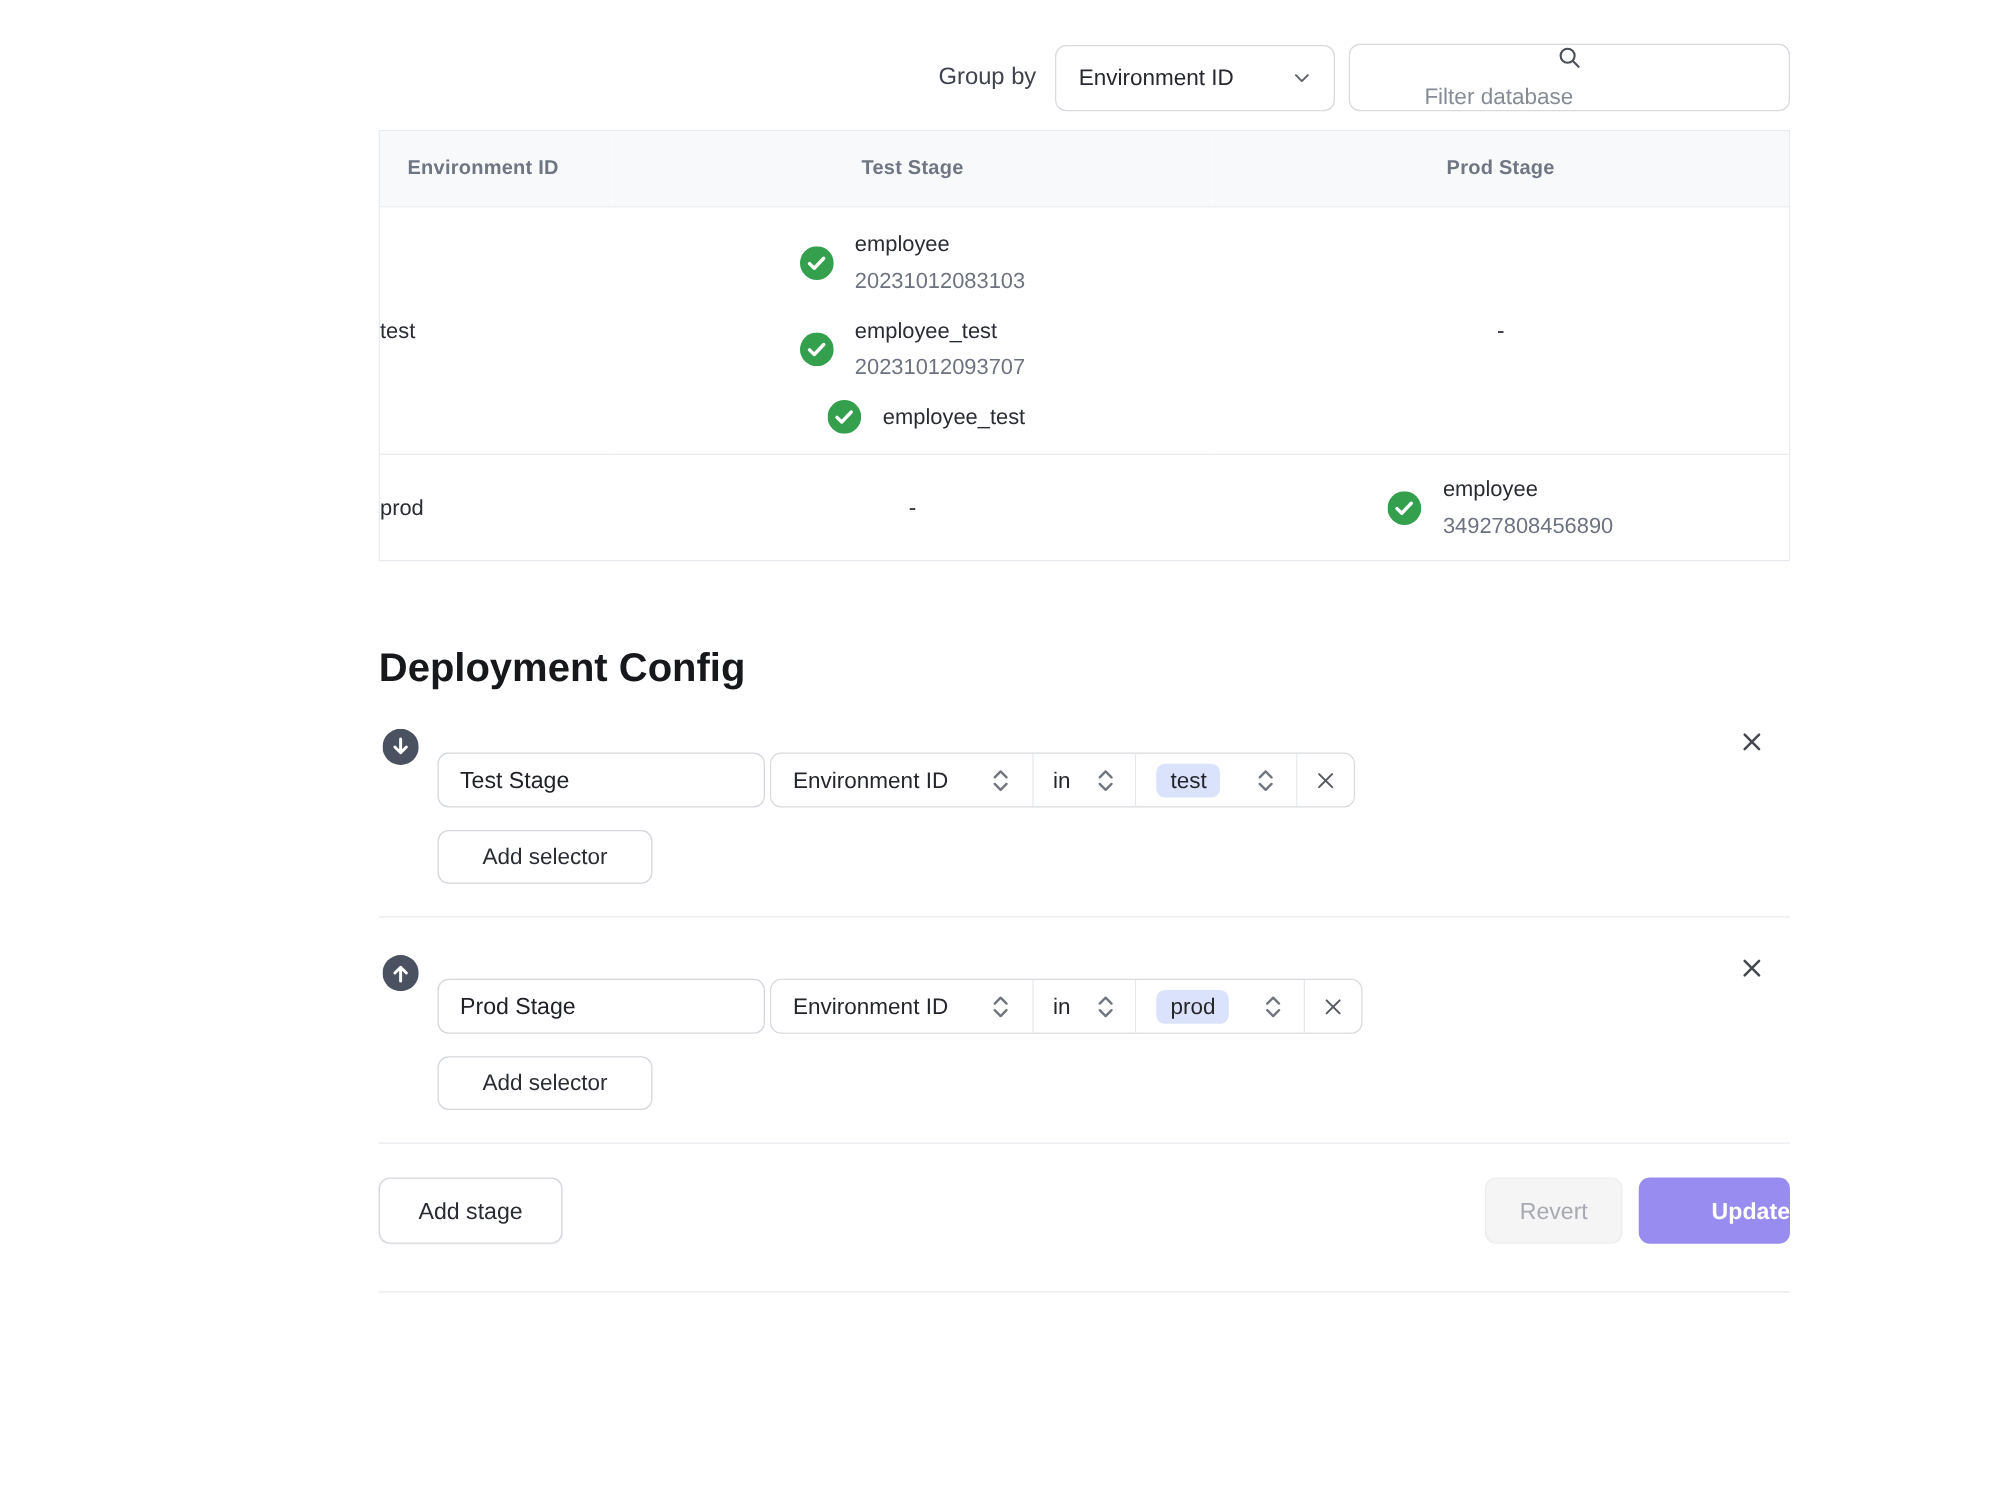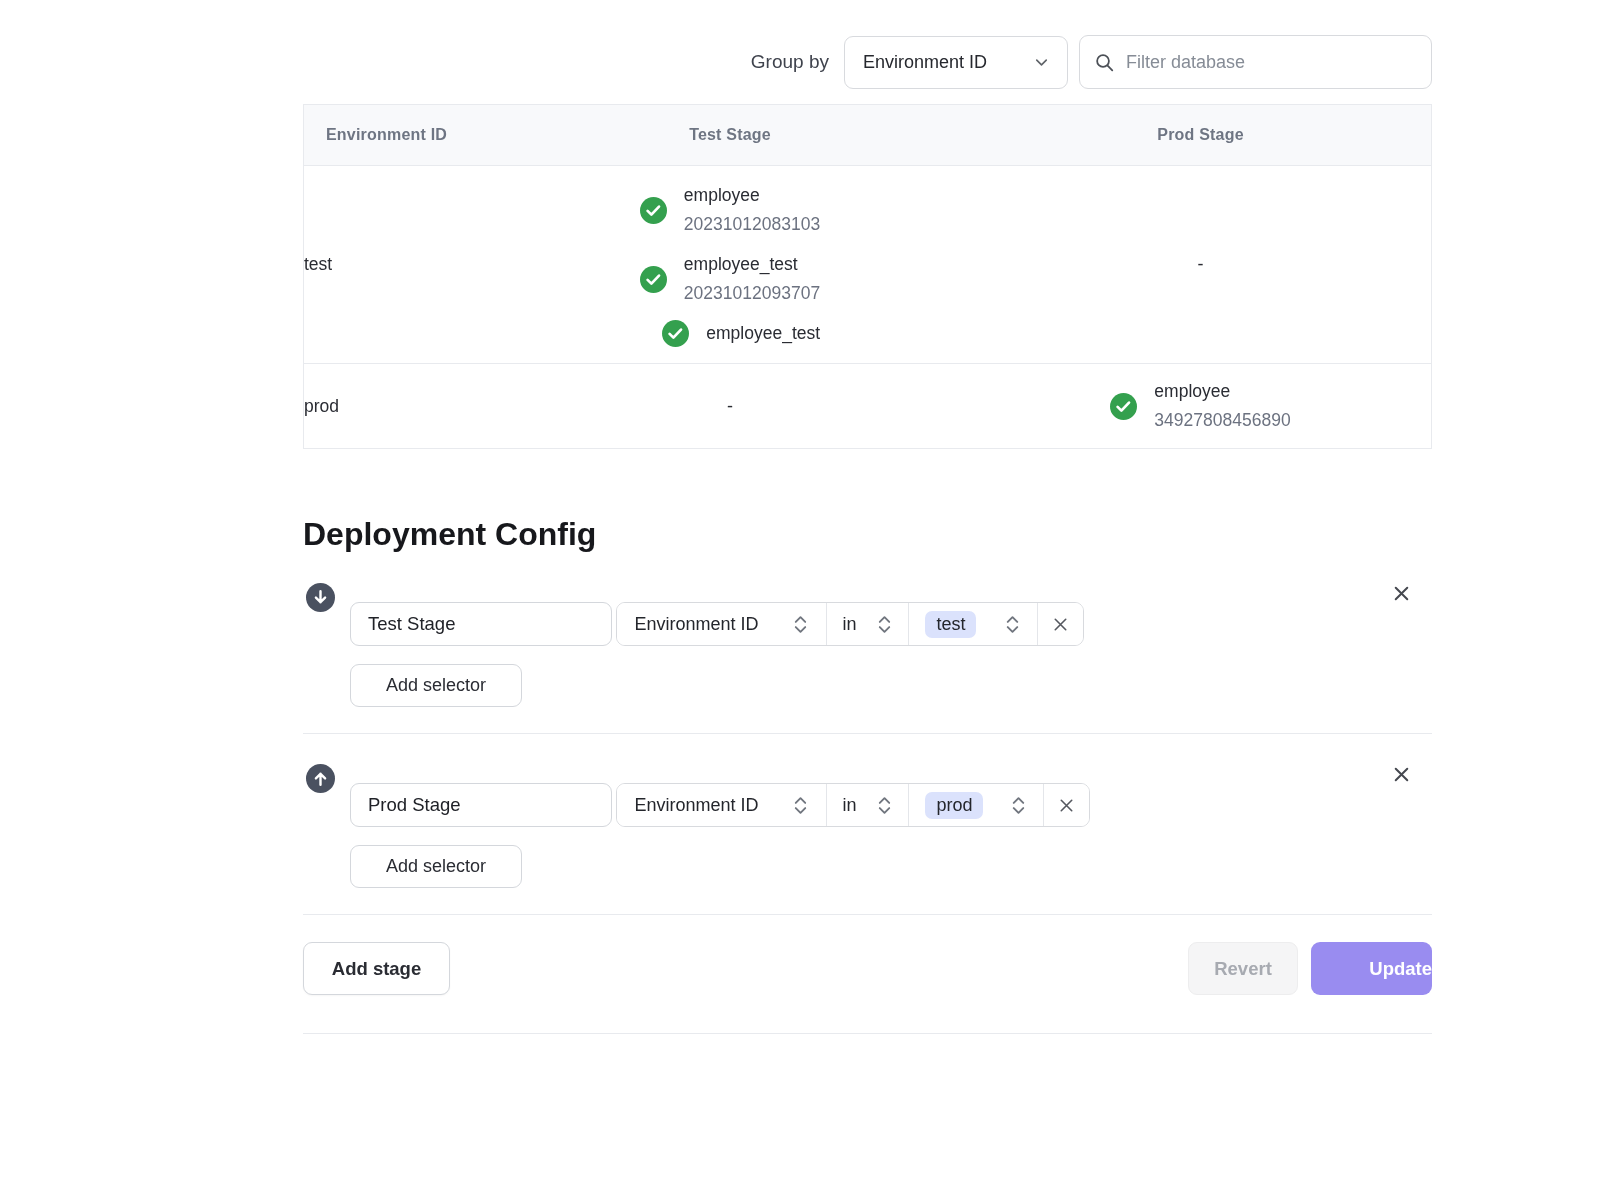--- a/index.html
+++ b/index.html
@@ -13,21 +13,21 @@
   .page{position:absolute;left:303px;top:0;width:1129px;}
 
   
   .page-title{margin-top:22px;font-size:25px;font-weight:700;color:#17181c;letter-spacing:.1px;}
   .toolbar{margin-top:35px;display:flex;align-items:center;justify-content:flex-end;gap:11px;height:54px;}
   .group-label{font-size:19px;color:#3f434d;margin-right:4px;}
   .dropdown{width:224px;height:53px;border:1px solid #d8dade;border-radius:9px;display:flex;
     align-items:center;justify-content:space-between;padding:0 16px 0 18px;cursor:pointer;background:#fff;}
   .dropdown span{font-size:18px;color:#26282e;}
   .searchbox{width:353px;height:54px;border:1px solid #d8dade;border-radius:9px;display:flex;
-    align-items:center;padding:0 14px;gap:11px;background:#fff;}
+    align-items:center;padding:0 14px;gap:11px;background:#fff;flex-direction:column;}
   .searchbox input{border:none;outline:none;font-size:18px;flex:1;color:#26282e;
     font-family:"Liberation Sans","DejaVu Sans",sans-serif;background:transparent;}
   .searchbox input::placeholder{color:#868c96;}
 
   
   table.pipeline{margin-top:15px;width:1129px;border-collapse:separate;border-spacing:0;
     border:1px solid #e8eaee;table-layout:fixed;}
   table.pipeline col.c1{width:186px;} table.pipeline col.c2{width:480px;}
   table.pipeline th{background:#f8f9fb;height:61px;font-size:16px;font-weight:600;color:#6e7583;
     border-bottom:1px solid #e8eaee;letter-spacing:.2px;}
@@ -64,21 +64,21 @@
   .seg.xseg{width:45px;border-right:none;justify-content:center;border:none;background:#fff;}
   .seg span.txt{font-size:18px;color:#24262c;}
   .pill{background:var(--pill-bg);border-radius:7px;padding:3px 11px;font-size:18px;color:#24262c;}
   .add-selector{display:block;margin-top:18px;width:172px;height:43px;background:#fff;
     border:1px solid #d4d7dc;border-radius:9px;font-size:18px;color:#2a2c33;cursor:pointer;
     font-family:"Liberation Sans","DejaVu Sans",sans-serif;}
 
   
   .footer{border-top:1px solid #e8eaee;padding-top:27px;display:flex;align-items:center;}
   .btn{height:53px;border-radius:9px;font-size:18.5px;cursor:pointer;
-    font-family:"Liberation Sans","DejaVu Sans",sans-serif;font-weight:bold;}
+    font-family:"Liberation Sans","DejaVu Sans",sans-serif;}
   .btn-add-stage{width:147px;background:#fff;border:1px solid #d4d7dc;color:#2a2c33;
     box-shadow:0 1px 2px rgba(0,0,0,.04);}
   .spacer{flex:1;}
   .btn-revert{width:110px;background:#f5f5f6;border:1px solid #ededee;color:#a7aab1;margin-right:13px;margin-left:12px;}
   .btn-update{width:121px;background:var(--accent-purple);border:none;color:#fff;font-weight:600;text-align:right;}
   .bottom-rule{margin-top:38px;border-top:1px solid #e8eaee;height:1px;}
 
   svg{display:block;}
 </style>
 </head>

